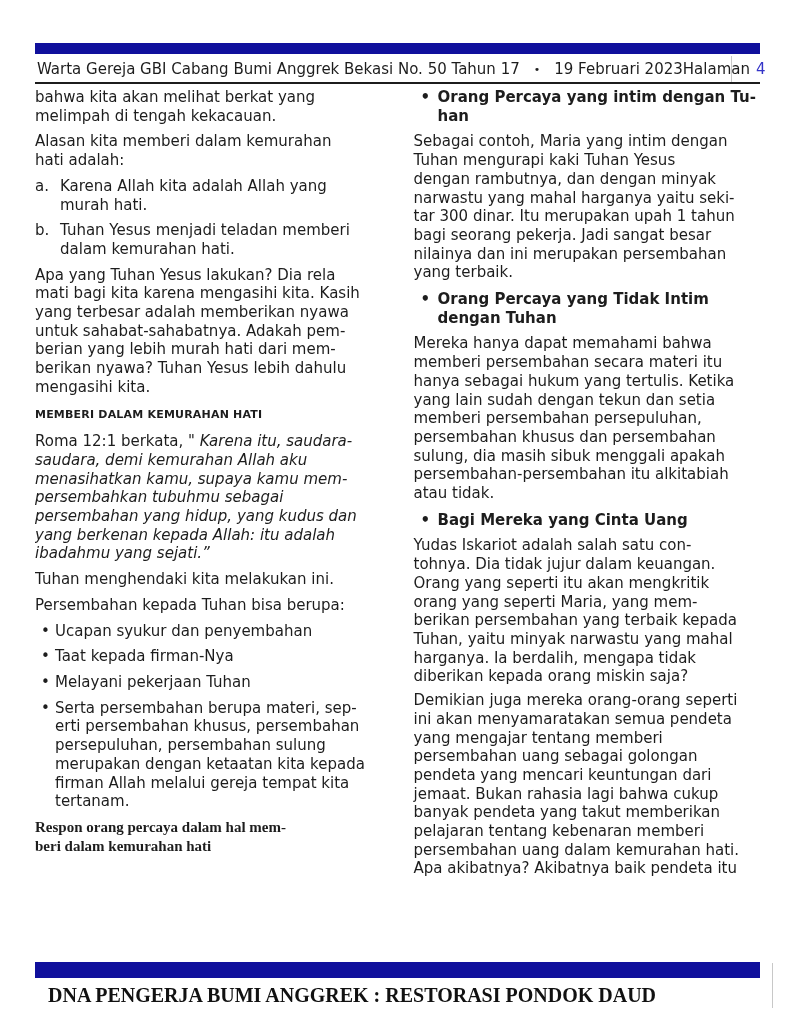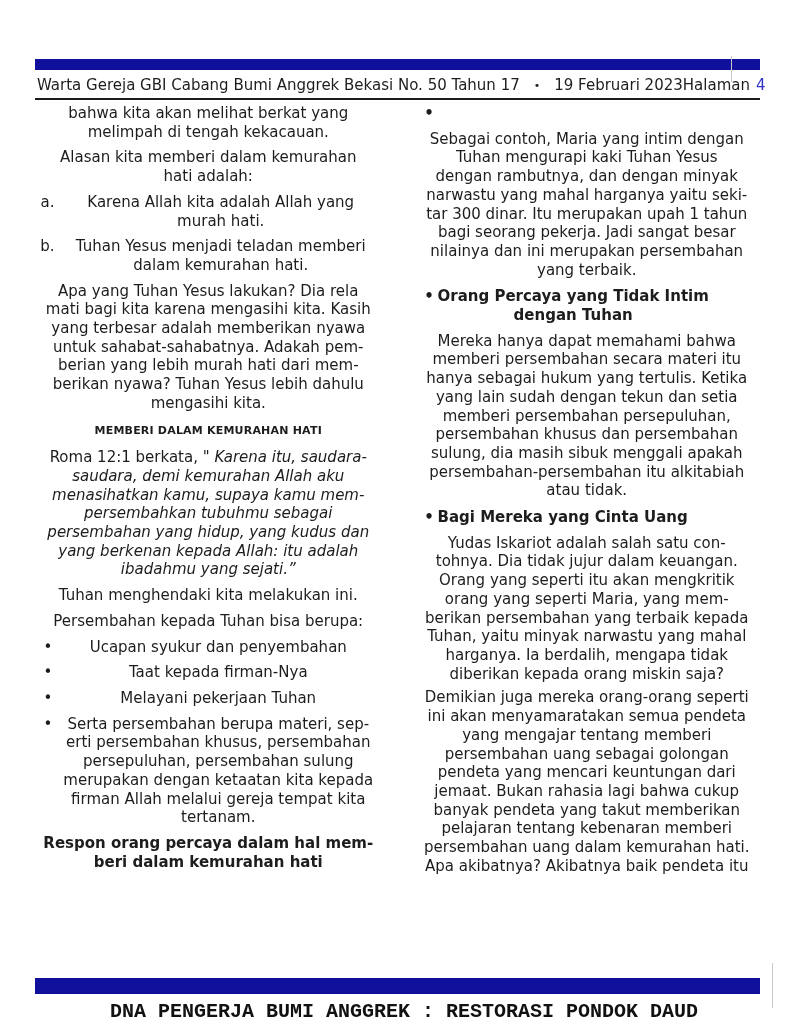--- a/index.html
+++ b/index.html
@@ -1,21 +1,21 @@
 <!DOCTYPE html>
 <html><head>
 <meta charset="utf-8">
 <style>
   html,body{margin:0;padding:0;}
   body{
     width:786px;height:1024px;background:#ffffff;
     font-family:"DejaVu Sans",sans-serif;color:#1d1d1d;
   }
   .page{position:relative;width:786px;height:1024px;overflow:hidden;background:#fff;}
-  .inner{padding:16px 26px 0 35px;text-align:center;}
+  .inner{padding:0 26px 0 35px;}
   .topbar{margin-top:43px;height:11px;background:#10109c;}
   .header-row{
     display:flex;justify-content:space-between;align-items:baseline;
     font-size:15px;padding:6px 2px 4px 2px;border-bottom:2px solid #1c1c1c;
   }
   .header-left{white-space:nowrap;}
   .hsep{display:inline-block;margin:0 14px;font-size:11px;vertical-align:1px;}
   .pagenum{color:#3434c8;margin-left:6px;}
   .content{
     display:flex;gap:32px;margin-top:4px;height:868px;overflow:hidden;
@@ -24,28 +24,28 @@
   .col{width:355px;}
   .col p{margin:0 0 7px;white-space:pre-line;}
   .col-right p{margin:0 0 5px;}
   .bold-lead{font-weight:normal;}
   .quote{font-style:italic;}
   .li{display:flex;margin:0 0 7px;}
   .li-label{flex:0 0 25px;}
   .b-marker{flex:0 0 20px;padding-left:6px;box-sizing:border-box;}
   .li-text{flex:1;white-space:pre-line;}
   .sec-heading{font-size:11px;font-weight:bold;margin:9px 0 8px;letter-spacing:.2px;}
-  .respon{font-weight:bold;margin-top:9px;}
+  .respon{font-weight:bold;margin-top:9px;font-family:Liberation Serif, serif;}
   .bh{display:flex;font-weight:bold;margin:8px 0 7px;padding-left:7px;}
   .bh:first-child{margin-top:0;}
   .bh .b-marker{flex:0 0 17px;padding-left:0;}
   .bh-text{white-space:pre-line;}
   .botbar{height:16px;background:#10109c;margin-top:6px;}
   .footer-text{
-    font-family:Liberation Mono, monospace;font-weight:bold;
+    font-family:Liberation Serif, serif;font-weight:bold;
     font-size:20px;color:#111;padding:6px 0 0 13px;letter-spacing:0;
   }
   .artifact-v{position:absolute;width:1px;background:#c8c8c8;}
 </style>
 </head>
 <body>
 
 <div class="page">
   <div class="inner">
 
@@ -122,20 +122,22 @@
 tertanam.</span>
         </div>
 
         <p class="respon">Respon orang percaya dalam hal mem-
 beri dalam kemurahan hati</p>
       </div>
 
       <div class="col col-right">
         <div class="bh">
           <span class="b-marker">•</span>
+          <span class="bh-text">Orang Percaya yang intim dengan Tu-
+han</span>
         </div>
         <p>Sebagai contoh, Maria yang intim dengan
 Tuhan mengurapi kaki Tuhan Yesus
 dengan rambutnya, dan dengan minyak
 narwastu yang mahal harganya yaitu seki-
 tar 300 dinar. Itu merupakan upah 1 tahun
 bagi seorang pekerja. Jadi sangat besar
 nilainya dan ini merupakan persembahan
 yang terbaik.</p>
 

